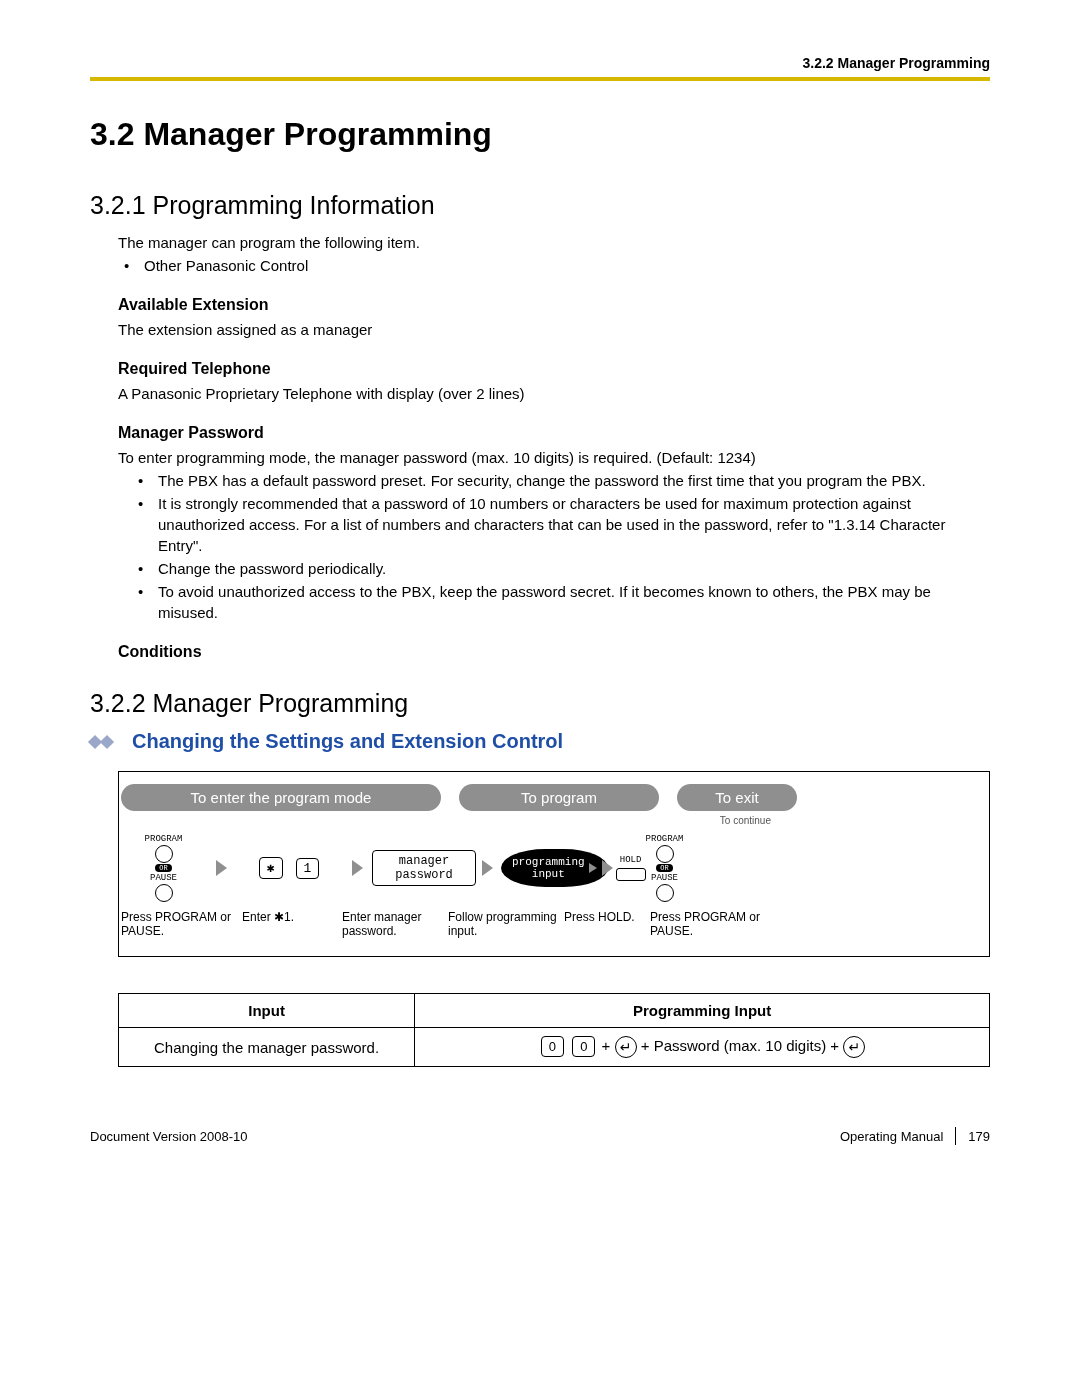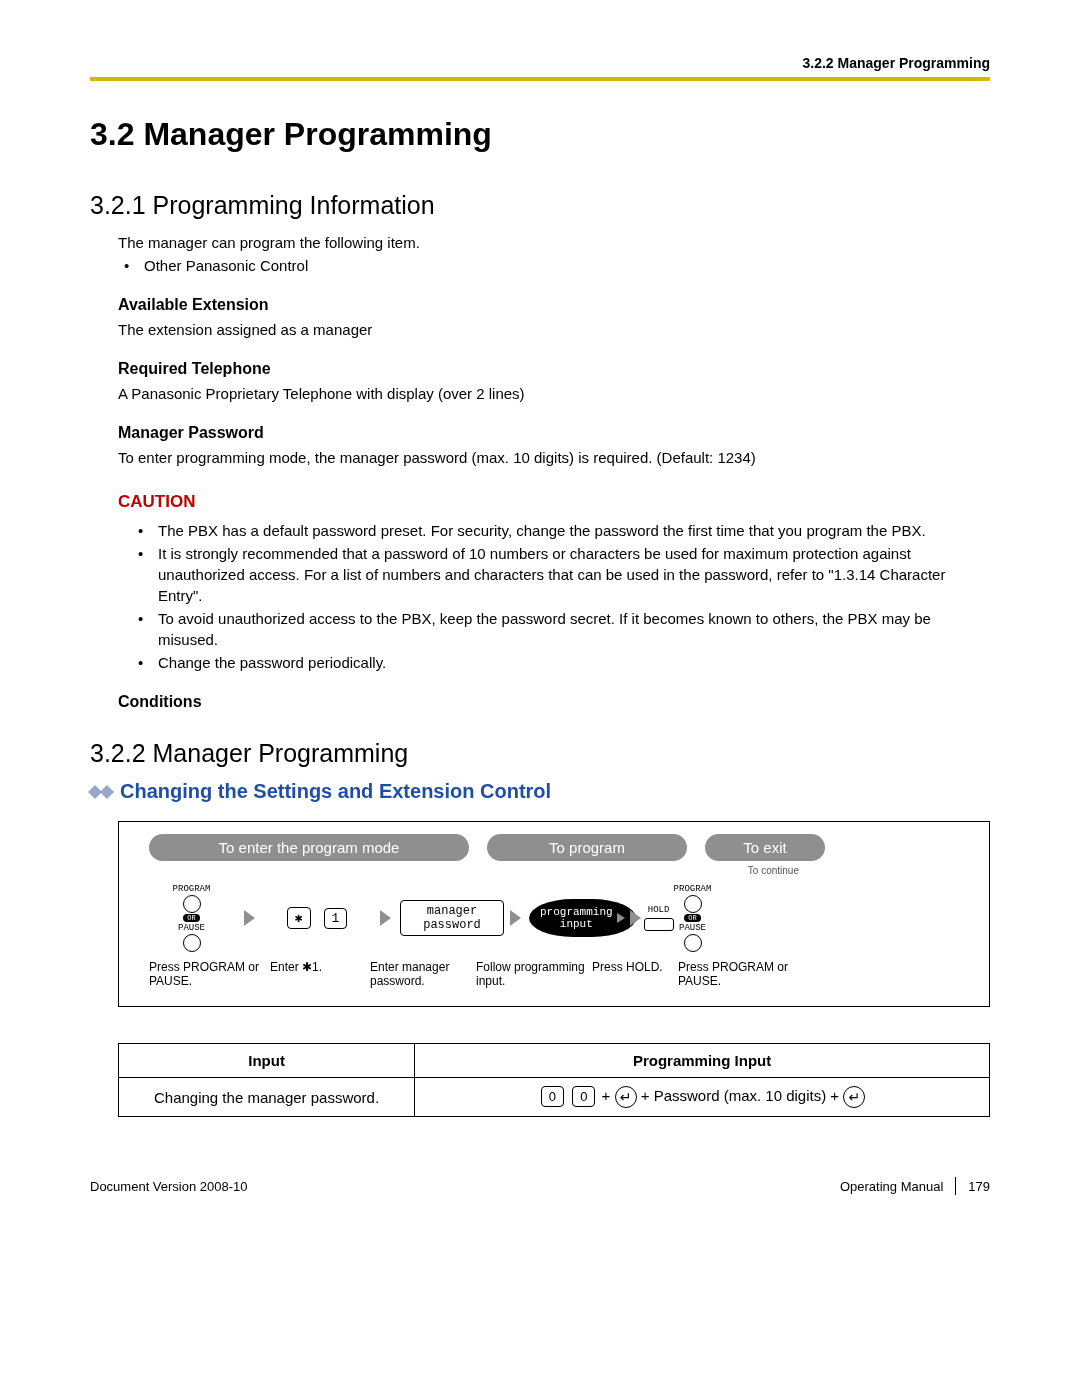--- a/index.html
+++ b/index.html
@@ -63,34 +63,34 @@
   }
   .caution-list .bullet-item { padding-left: 40px; }
   .caution-list .bullet-item::before { left: 20px; }
   .blue-heading {
     color: #1e4ea6;
     font-weight: bold;
     font-size: 20px;
     margin: 10px 0 18px 0;
     display: flex;
     align-items: center;
-    gap: 8px;
+    gap: 20px;
   }
   .diamond-pair {
     display: inline-flex;
     gap: 2px;
   }
   .diamond {
     width: 10px; height: 10px;
     background: #9aa7c9;
     transform: rotate(45deg);
   }
   .diagram-box {
     border: 1.5px solid #000;
-    padding: 12px 18px 18px 30px;
+    padding: 12px 18px 18px 2px;
     margin-top: 6px;
   }
   .pill-row {
     display: flex;
     gap: 18px;
     align-items: flex-start;
   }
   .pill {
     background: #8f8f8f;
     color: #fff;
@@ -239,26 +239,25 @@
 
   <div class="sub-head">Available Extension</div>
   <div class="para">The extension assigned as a manager</div>
 
   <div class="sub-head">Required Telephone</div>
   <div class="para">A Panasonic Proprietary Telephone with display (over 2 lines)</div>
 
   <div class="sub-head">Manager Password</div>
   <div class="para">To enter programming mode, the manager password (max. 10 digits) is required. (Default: 1234)</div>
 
-  <div class="caution-label">CAUTION</div>
   <div class="caution-list">
     <div class="bullet-item">The PBX has a default password preset. For security, change the password the first time that you program the PBX.</div>
     <div class="bullet-item">It is strongly recommended that a password of 10 numbers or characters be used for maximum protection against unauthorized access. For a list of numbers and characters that can be used in the password, refer to "1.3.14  Character Entry".</div>
+    <div class="bullet-item">Change the password periodically.</div>
     <div class="bullet-item">To avoid unauthorized access to the PBX, keep the password secret. If it becomes known to others, the PBX may be misused.</div>
-    <div class="bullet-item">Change the password periodically.</div>
   </div>
 
   <div class="sub-head">Conditions</div>
 </div>
 
 <h2>3.2.2  Manager Programming</h2>
 <div class="blue-heading">
   <span class="diamond-pair">
     <span class="diamond"></span>
       <span class="diamond"></span>

